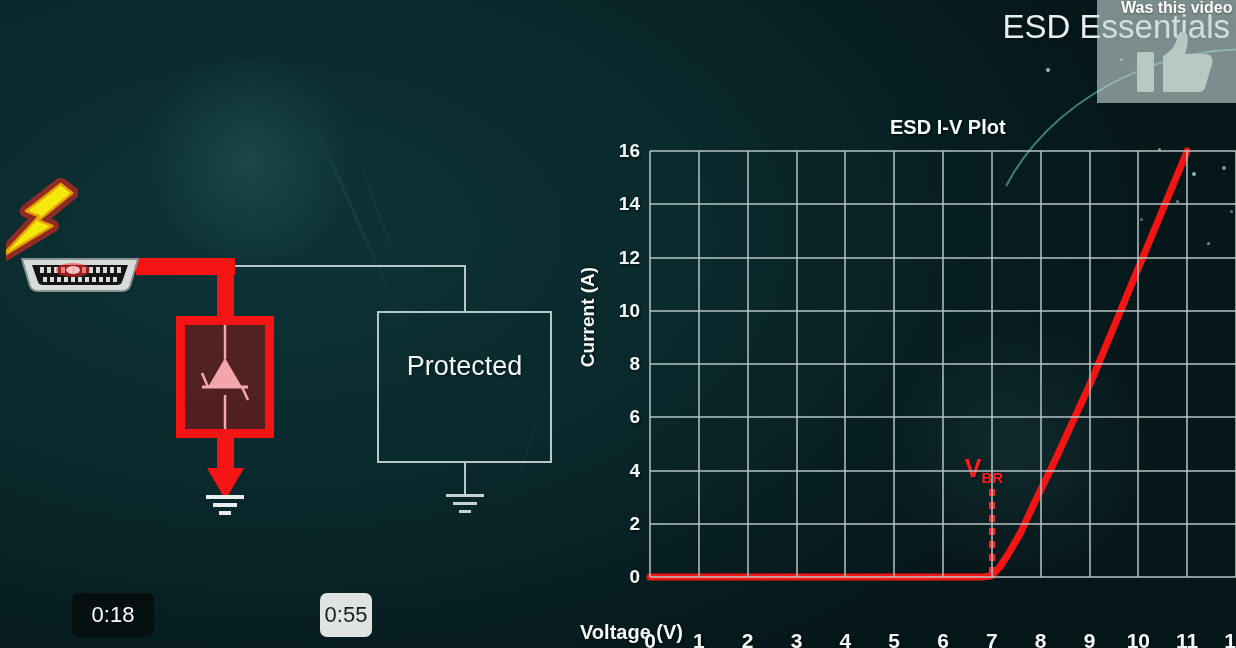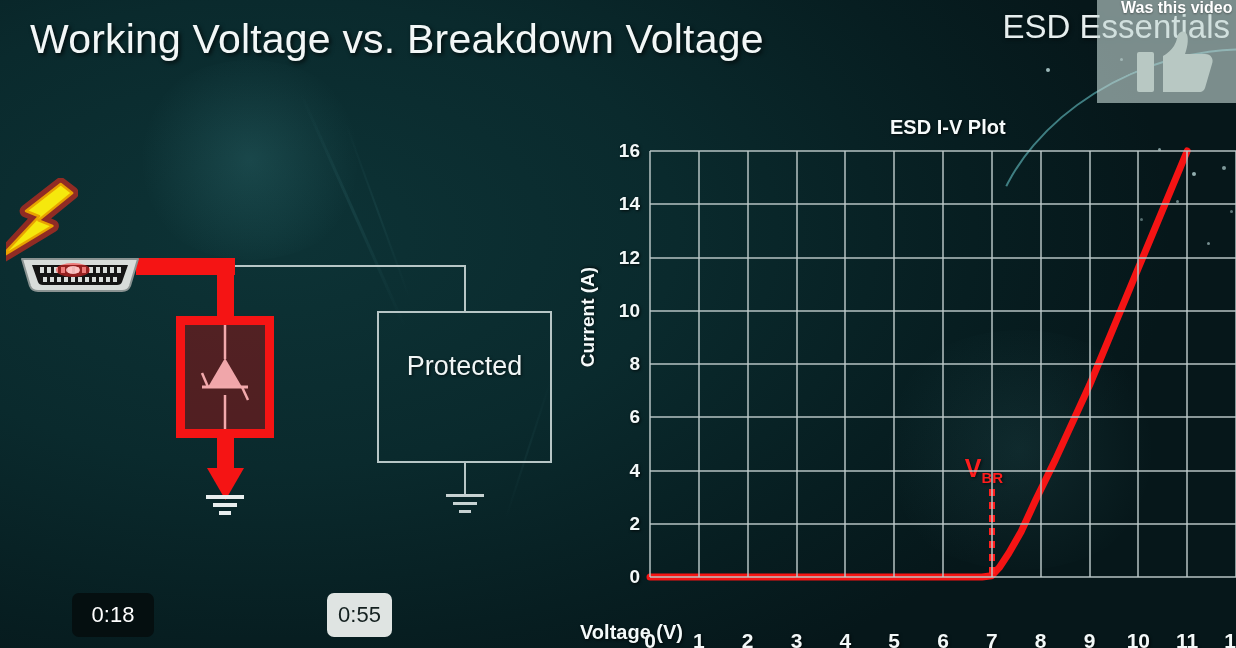--- a/index.html
+++ b/index.html
@@ -241,22 +241,22 @@
     align-items: center;
     justify-content: center;
   }
   .ts-dark {
     left: 72px; top: 593px;
     width: 82px; height: 44px;
     background: #050f10;
     color: #ffffff;
   }
   .ts-light {
-    left: 327px; top: 593px;
-    width: 65px; height: 44px;
+    left: 320px; top: 593px;
+    width: 52px; height: 44px;
     background: #dfe4e2;
     color: #14201f;
   }
 </style>
 </head>
 <body>
 
 <div id="stage">
 
   <div class="bg-glow" style="left:130px;top:60px;width:240px;height:200px;opacity:.25;"></div>
@@ -269,21 +269,20 @@
   <div class="bg-dot" style="left:1158px;top:148px;width:3px;height:3px;opacity:.6;"></div>
   <div class="bg-dot" style="left:1192px;top:172px;width:4px;height:4px;opacity:.7;"></div>
   <div class="bg-dot" style="left:1222px;top:166px;width:4px;height:4px;opacity:.6;"></div>
   <div class="bg-dot" style="left:1207px;top:242px;width:3px;height:3px;opacity:.55;"></div>
   <div class="bg-dot" style="left:1176px;top:200px;width:3px;height:3px;opacity:.5;"></div>
   <div class="bg-dot" style="left:1230px;top:210px;width:3px;height:3px;opacity:.45;"></div>
   <div class="bg-dot" style="left:1140px;top:218px;width:3px;height:3px;opacity:.4;"></div>
   <div class="bg-dot" style="left:1120px;top:58px;width:3px;height:3px;opacity:.5;"></div>
   <div class="bg-dot" style="left:1172px;top:60px;width:4px;height:4px;opacity:.55;"></div>
 
-  <div class="title">Working Voltage vs. Breakdown Voltage</div>
   <div class="brand">ESD Essentials</div>
 
   <div class="wire-gray" style="left:224px;top:265px;width:241px;height:2px;"></div>
   <div class="wire-gray" style="left:464px;top:265px;width:2px;height:47px;"></div>
 
   <div class="wire-red" style="left:136px;top:258px;width:99px;height:17px;"></div>
   <div class="wire-red" style="left:217px;top:258px;width:17px;height:62px;"></div>
 
   <div class="hdmi">
     <svg viewBox="0 0 128 38" width="128" height="38">

